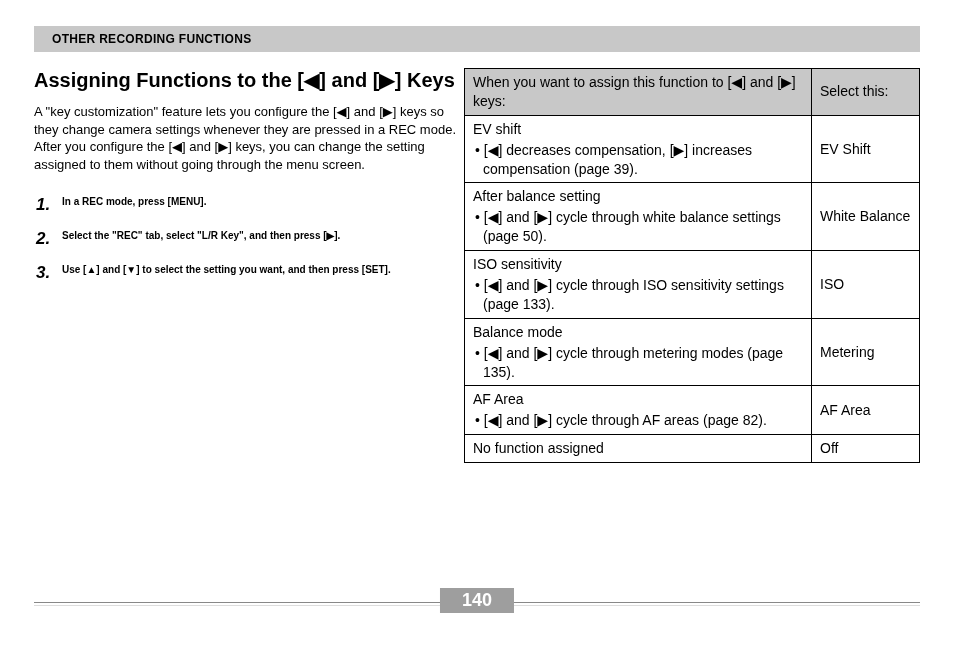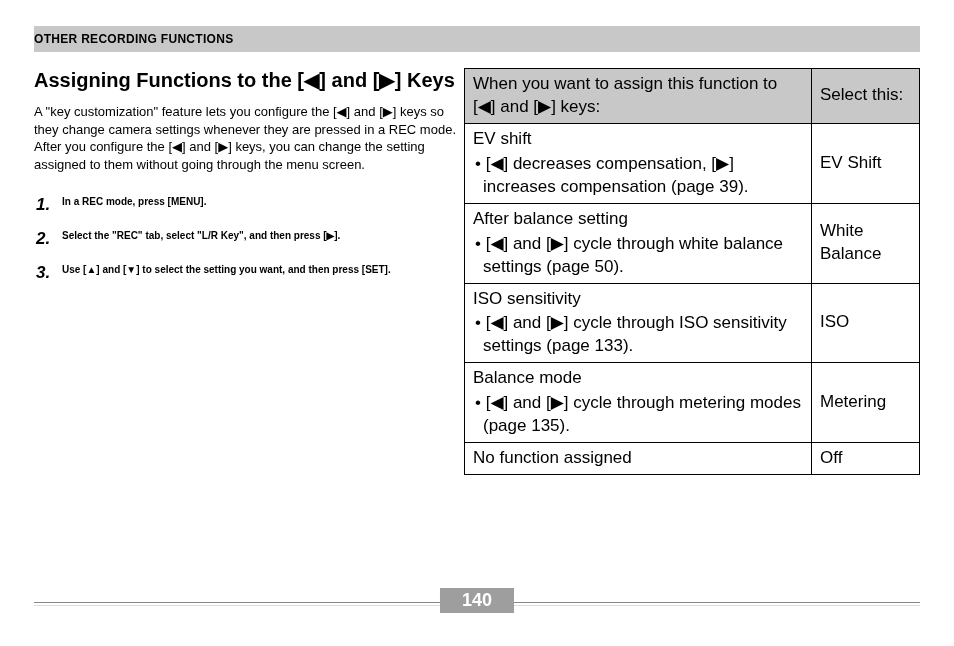--- a/index.html
+++ b/index.html
@@ -1,28 +1,28 @@
 <!DOCTYPE html>
 <html><head>
 <meta charset="utf-8">
 <style>
   * { box-sizing: border-box; margin: 0; padding: 0; }
   html, body { width: 954px; height: 646px; background: #fff; font-family: Arial, Helvetica, sans-serif; color: #000; }
   .page { position: relative; width: 954px; height: 646px; padding: 26px 34px 0 34px; }
-  .section-bar { background: #c8c8c8; height: 26px; width: 100%; display: flex; align-items: center; font-size: 12px; font-weight: bold; letter-spacing: 0.3px; }
+  .section-bar { background: #c8c8c8; height: 26px; width: 100%; display: flex; align-items: center; padding-left: 18px; font-size: 12px; font-weight: bold; letter-spacing: 0.3px; }
   .columns { display: flex; margin-top: 16px; }
   .col-left { flex: 0 0 430px; }
   .col-right { flex: 1 1 auto; }
   .heading { font-size: 20px; font-weight: bold; line-height: 1.25; margin-bottom: 10px; }
   .intro { font-size: 13px; line-height: 1.35; margin-bottom: 22px; }
   .steps { margin-left: 2px; }
   .step { display: flex; align-items: flex-start; margin-bottom: 14px; }
   .step-num { font-size: 17px; font-weight: bold; font-style: italic; width: 26px; flex-shrink: 0; }
   .step-text { font-size: 10px; font-weight: bold; line-height: 1.3; }
-  table.func { border-collapse: collapse; width: 100%; font-size: 17px; }
+  table.func { border-collapse: collapse; width: 100%; font-size: 14px; }
   table.func th, table.func td { border: 1px solid #000; padding: 4px 8px; text-align: left; vertical-align: top; line-height: 1.35; }
   table.func thead th { background: #c8c8c8; font-weight: normal; }
   .row-title { display: block; }
   .row-bullet { display: block; padding-left: 10px; text-indent: -8px; margin-top: 2px; }
   .sel-col { width: 108px; vertical-align: middle !important; }
   
   .footer { position: absolute; left: 0; bottom: 28px; width: 954px; height: 30px; padding-left: 24px; }
   .rule { position: absolute; left: 34px; right: 34px; top: 14px; border-top: 1px solid #888; }
   .rule2 { position: absolute; left: 34px; right: 34px; top: 17px; border-top: 1px solid #ddd; }
   .page-badge { position: absolute; left: 50%; top: 0; transform: translateX(-50%); background: #9e9e9e; color: #fff; font-size: 18px; font-weight: bold; padding: 2px 22px; }
@@ -90,20 +90,27 @@
           </tr>
           <tr>
             <td>
               <span class="row-title">Balance mode</span>
               <span class="row-bullet">• [◀] and [▶] cycle through metering modes (page 135).</span>
             </td>
             <td class="sel-col">Metering</td>
           </tr>
           <tr>
             <td>
+              <span class="row-title">AF Area</span>
+              <span class="row-bullet">• [◀] and [▶] cycle through AF areas (page 82).</span>
+            </td>
+            <td class="sel-col">AF Area</td>
+          </tr>
+          <tr>
+            <td>
               <span class="row-title">No function assigned</span>
             </td>
             <td class="sel-col">Off</td>
           </tr>
         </tbody>
       </table>
     </div>
 
   </div>
 

